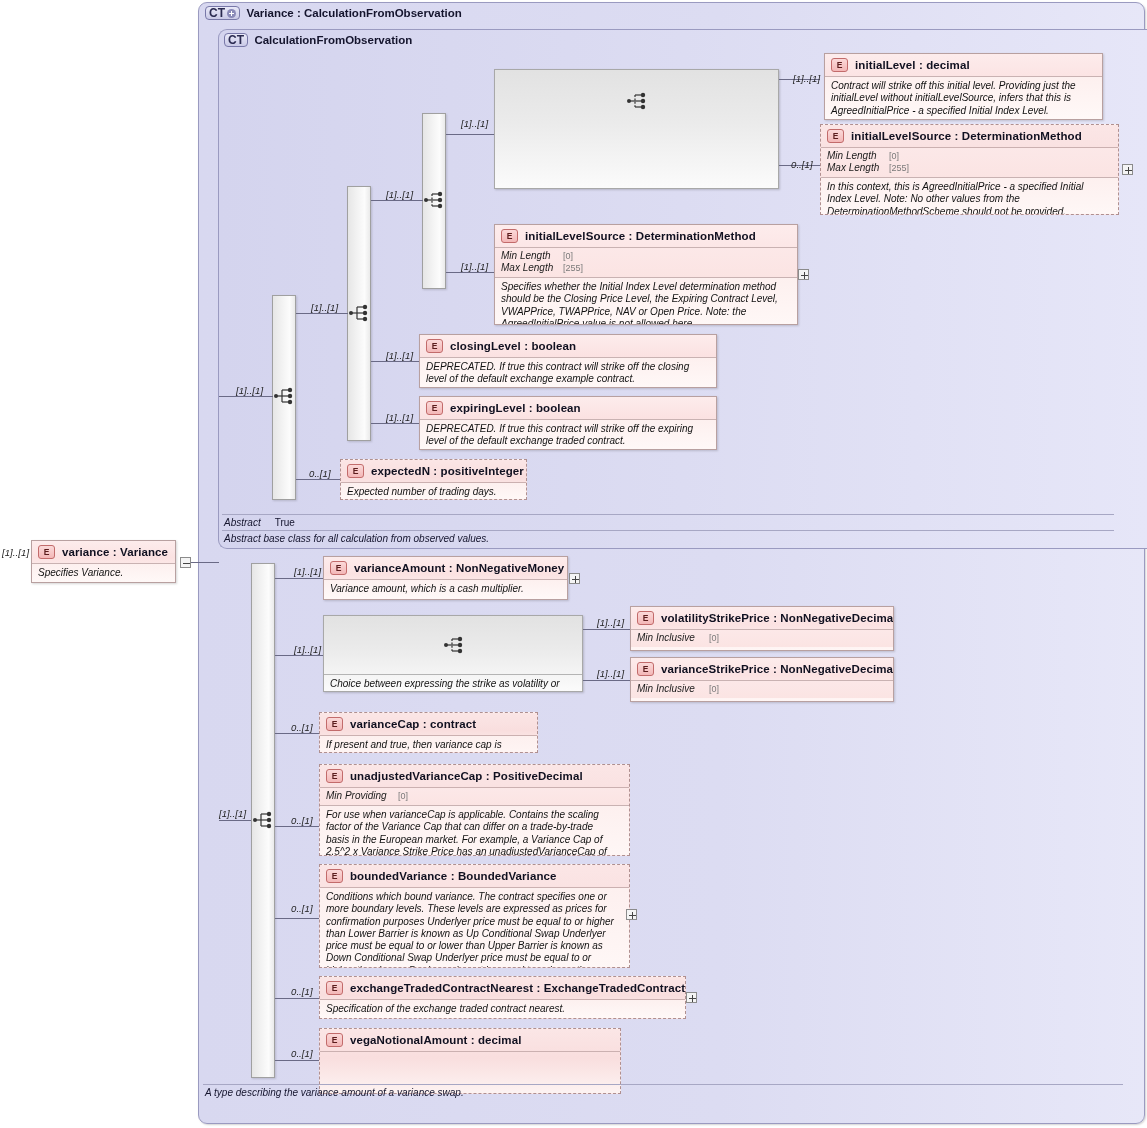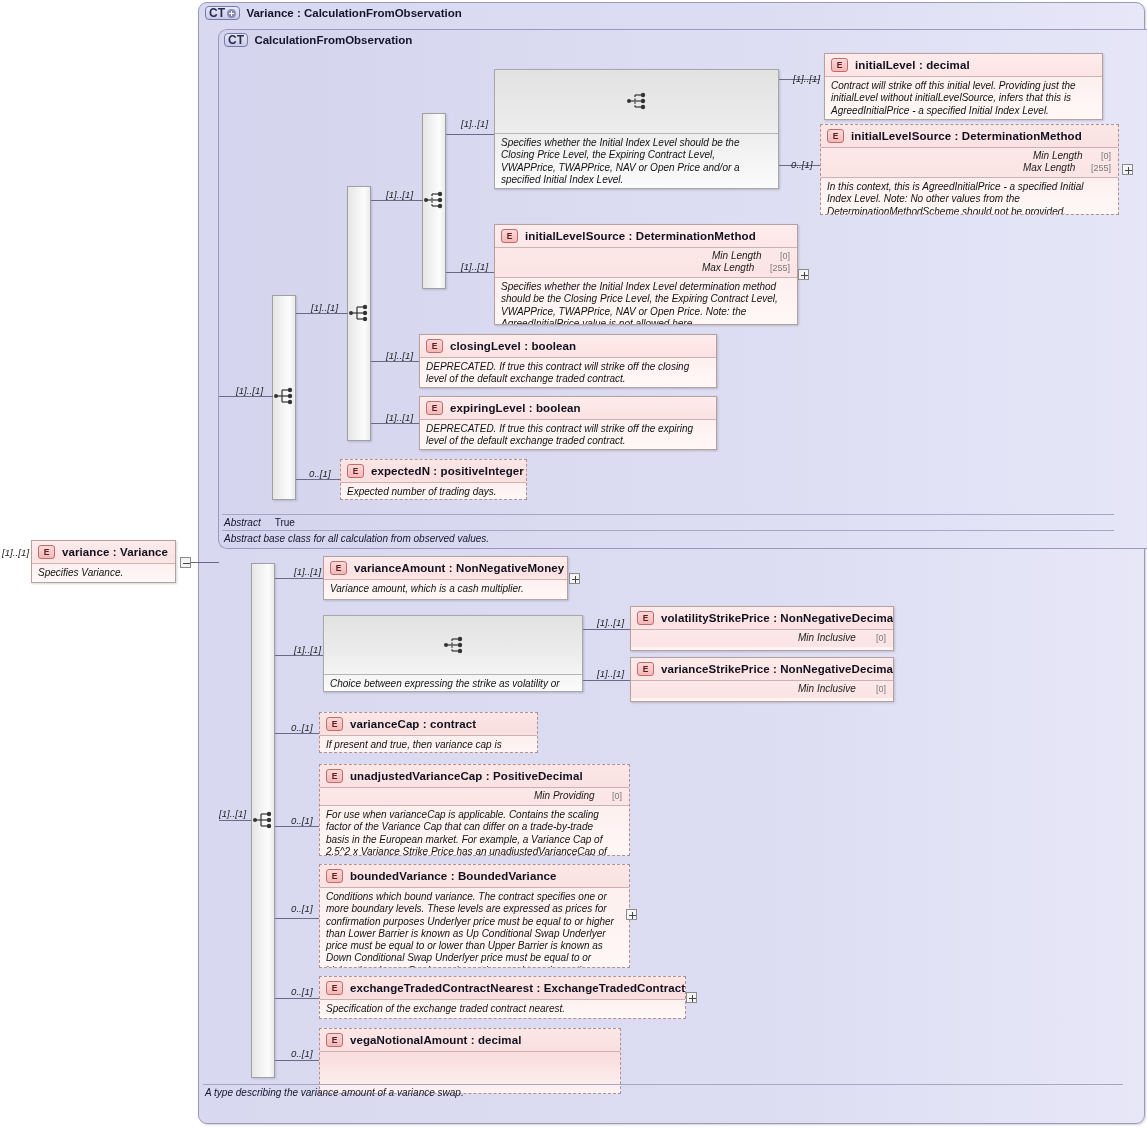--- a/index.html
+++ b/index.html
@@ -92,21 +92,21 @@
   }
   .e-title {
     font-size:11.5px; font-weight:bold; color:#101020;
     white-space:nowrap; letter-spacing:0.1px;
   }
   .facets {
     padding:2px 7px 3px 6px;
     border-bottom:1px solid #c9b2b2;
     background:linear-gradient(to bottom,#fce8e8,#fbe4e3);
   }
-  .facet-row { display:flex; align-items:baseline; gap:6px; line-height:12px;justify-content:flex-end; }
+  .facet-row { display:flex; align-items:baseline; line-height:12px; }
   .facet-name { font-style:italic; font-size:10px; color:#1a1a1a; min-width:62px; }
   .facet-val  { font-size:9px; color:#7a7a7a; }
   .annot {
     padding:3px 13px 4px 6px;
     font-style:italic; font-size:10px; line-height:12.3px; color:#111;
     background:linear-gradient(to bottom,#fdf0ef,#fff9f8);
   }
 
   
   .gbox {
@@ -283,21 +283,20 @@
         <line x1="9" y1="4" x2="9" y2="16" stroke="#333" stroke-width="1.2" stroke-dasharray="2 1.4"></line>
         <line x1="9" y1="4" x2="15" y2="4" stroke="#333" stroke-width="1.2"></line>
         <line x1="9" y1="10" x2="15" y2="10" stroke="#333" stroke-width="1.2"></line>
         <line x1="9" y1="16" x2="15" y2="16" stroke="#333" stroke-width="1.2"></line>
         <circle cx="3" cy="10" r="2" fill="#333"></circle>
         <circle cx="17" cy="4" r="2.2" fill="#333"></circle>
         <circle cx="17" cy="10" r="2.2" fill="#333"></circle>
         <circle cx="17" cy="16" r="2.2" fill="#333"></circle>
       </svg>
     </div>
-    <div class="gannot">Specifies whether the Initial Index Level should be the Closing Price Level, the Expiring Contract Level, VWAPPrice, TWAPPrice, NAV or Open Price and/or a specified Initial Index Level.</div>
   </div>
 
   <div class="ln h" style="left:779px; top:79px; width:41px;"></div>
   <div class="card" style="left:793px; top:73px;">[1]..[1]</div>
 
   <div class="ln h" style="left:779px; top:165px; width:41px;"></div>
   <div class="card" style="left:791px; top:159px;">0..[1]</div>
 
   <div class="ebox" style="left:824px; top:53px; width:279px; height:67px;">
     <div class="ehead">
@@ -343,21 +342,21 @@
     </div>
     <div class="annot">Specifies whether the Initial Index Level determination method should be the Closing Price Level, the Expiring Contract Level, VWAPPrice, TWAPPrice, NAV or Open Price. Note: the AgreedInitialPrice value is not allowed here.</div>
   </div>
   <div class="pm plus" style="left:798px; top:269px;"></div>
 
   <div class="ebox" style="left:419px; top:334px; width:298px; height:54px;">
     <div class="ehead">
       <span class="e-badge">E</span>
       <span class="e-title">closingLevel : boolean</span>
     </div>
-    <div class="annot">DEPRECATED. If true this contract will strike off the closing level of the default exchange traded contract.</div>
+    <div class="annot">DEPRECATED. If true this contract will strike off the closing level of the default exchange example contract.</div>
   </div>
 
   <div class="ebox" style="left:419px; top:396px; width:298px; height:54px;">
     <div class="ehead">
       <span class="e-badge">E</span>
       <span class="e-title">expiringLevel : boolean</span>
     </div>
     <div class="annot">DEPRECATED. If true this contract will strike off the expiring level of the default exchange traded contract.</div>
   </div>
 

